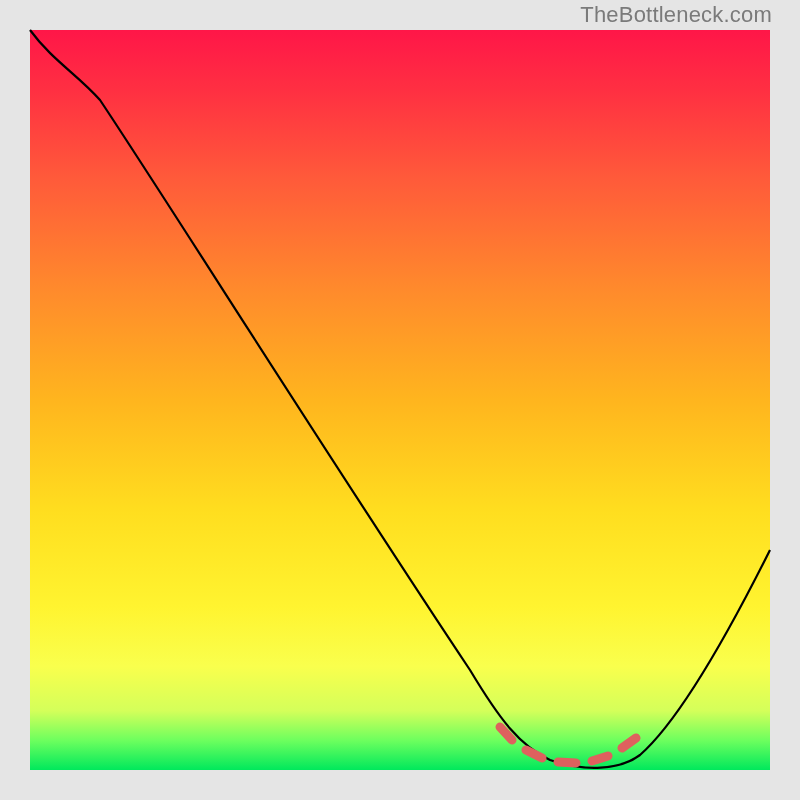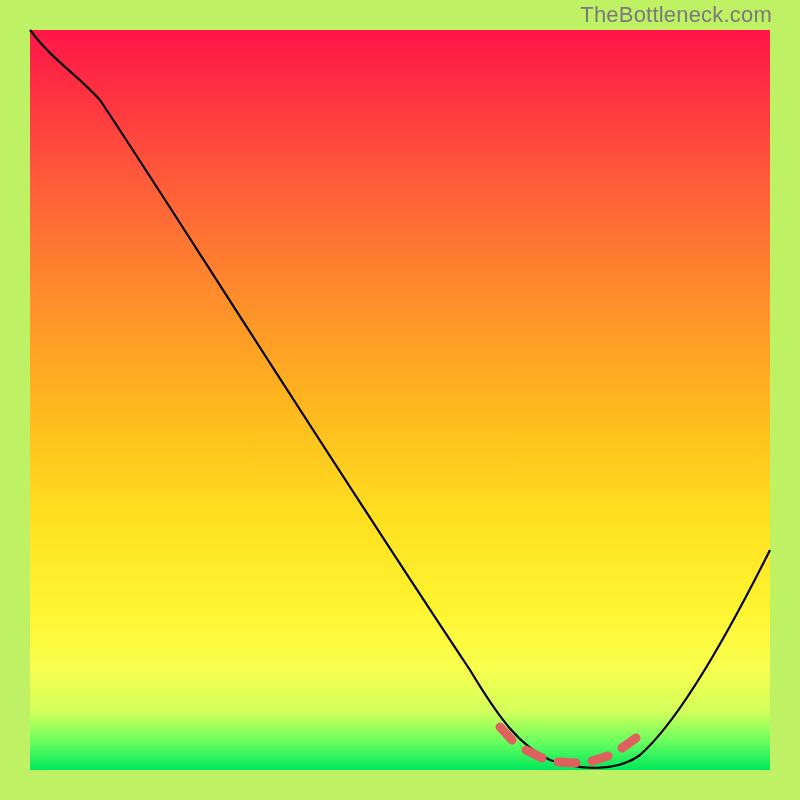--- a/index.html
+++ b/index.html
@@ -9,21 +9,21 @@
     height: 800px;
     background: #000;
     overflow: hidden;
     font-family: Arial, Helvetica, sans-serif;
   }
   .frame {
     position: absolute;
     left: 0; top: 0;
     width: 800px;
     height: 800px;
-    background: #bef264;
+    background: #e5e5e5;
   }
   .plot-area {
     position: absolute;
     left: 30px;
     top: 30px;
     width: 740px;
     height: 740px;
     
     background: linear-gradient(
       to bottom,

